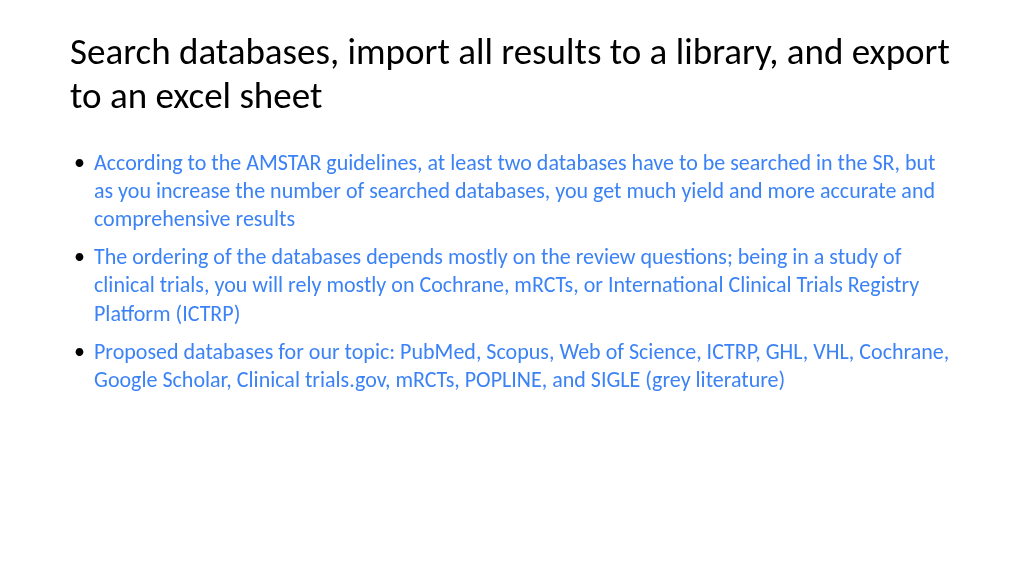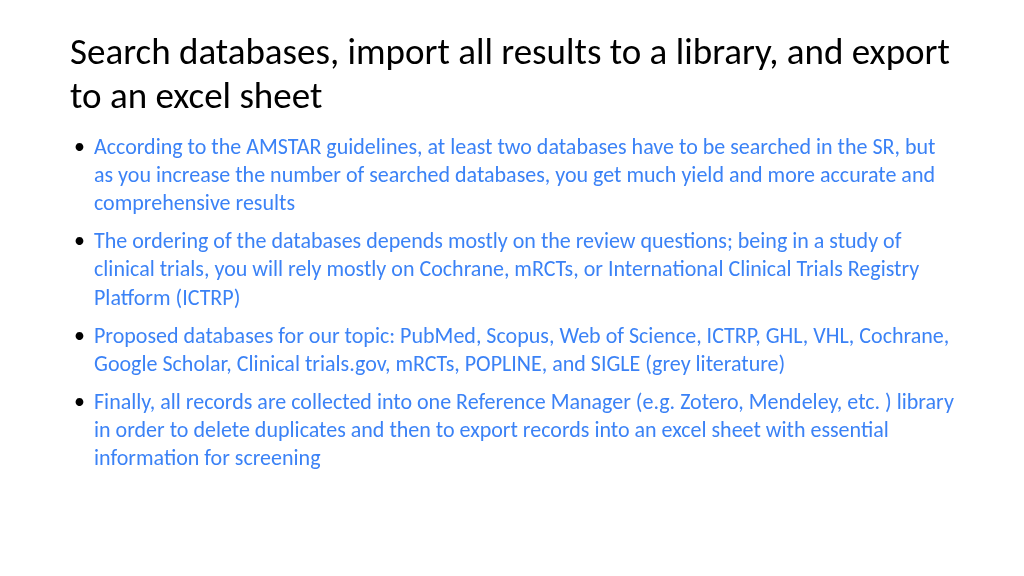--- a/index.html
+++ b/index.html
@@ -13,21 +13,21 @@
       background: #ffffff;
       font-family: Calibri, 'Segoe UI', Arial, sans-serif;
       color: #000000;
       padding: 30px 70px 30px 70px;
       overflow: hidden;
     }
     .title {
       font-size: 37px;
       font-weight: 400;
       line-height: 1.2;
-      margin-bottom: 14px;
+      margin-bottom: 30px;
       color: #000000;
     }
     .bullets {
       list-style: none;
       padding-left: 0;
     }
     .bullets li {
       position: relative;
       padding-left: 24px;
       font-size: 22px;
@@ -46,14 +46,13 @@
   </style>
 </head>
 <body>
 
 <h1 class="title">Search databases, import all results to a library, and export to an excel sheet</h1>
 
 <ul class="bullets">
   <li>According to the AMSTAR guidelines, at least two databases have to be searched in the SR, but as you increase the number of searched databases, you get much yield and more accurate and comprehensive results</li>
   <li>The ordering of the databases depends mostly on the review questions; being in a study of clinical trials, you will rely mostly on Cochrane, mRCTs, or International Clinical Trials Registry Platform (ICTRP)</li>
   <li>Proposed databases for our topic: PubMed, Scopus, Web of Science, ICTRP, GHL, VHL, Cochrane, Google Scholar, Clinical trials.gov, mRCTs, POPLINE, and SIGLE (grey literature)</li>
-  <li>Finally, all records are collected into one Reference Manager (e.g. Zotero, Mendeley, etc. ) library in order to delete duplicates and then to export records into an excel sheet with essential information for screening</li>
 </ul>
 
 </body></html>

